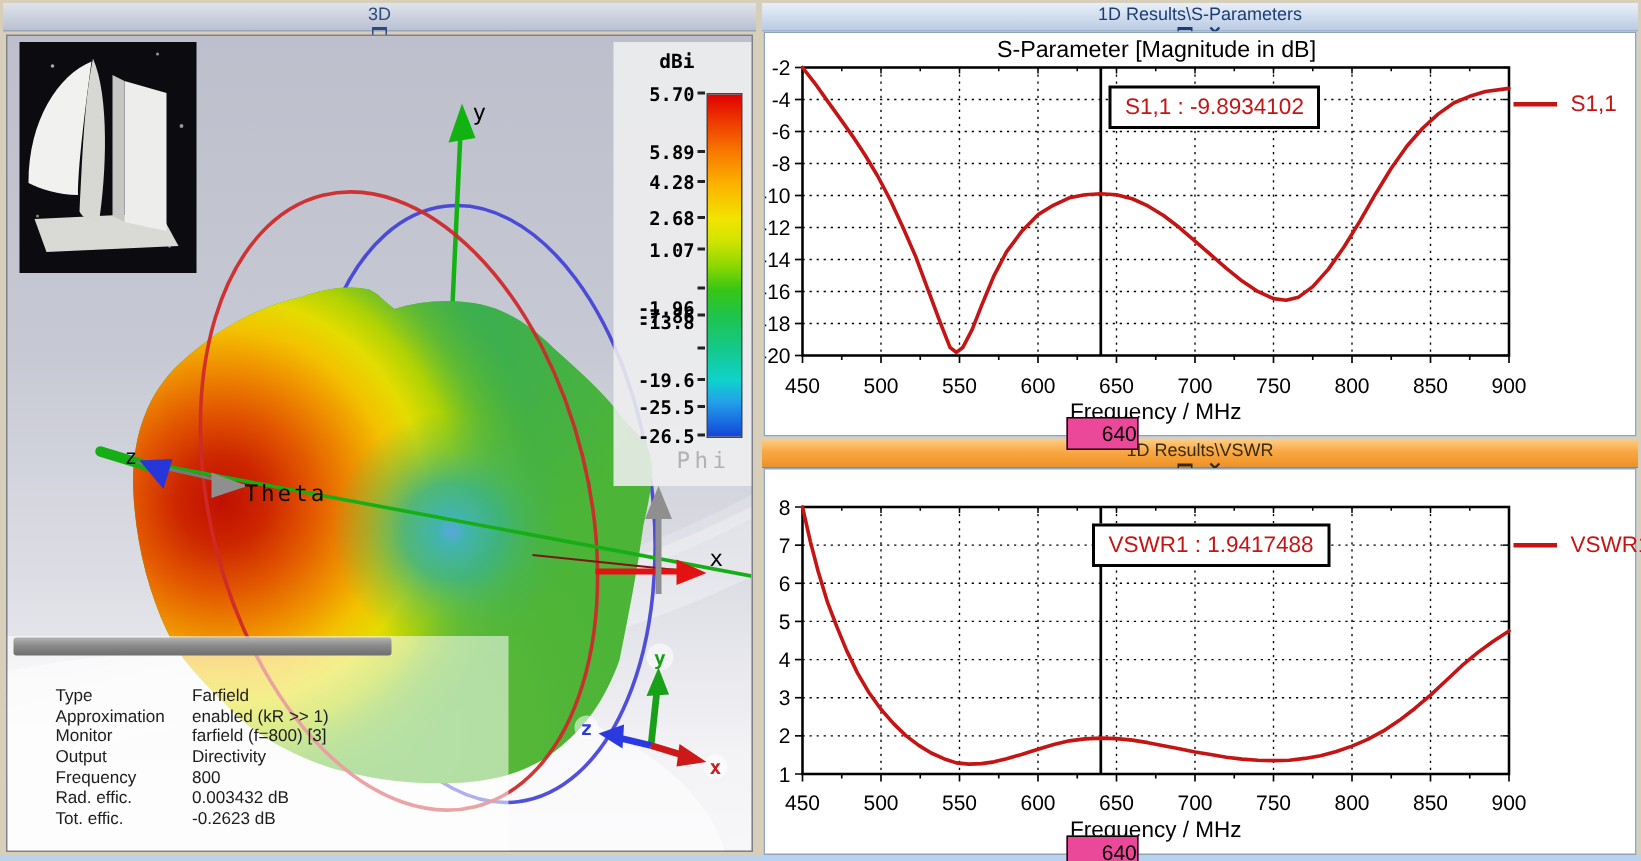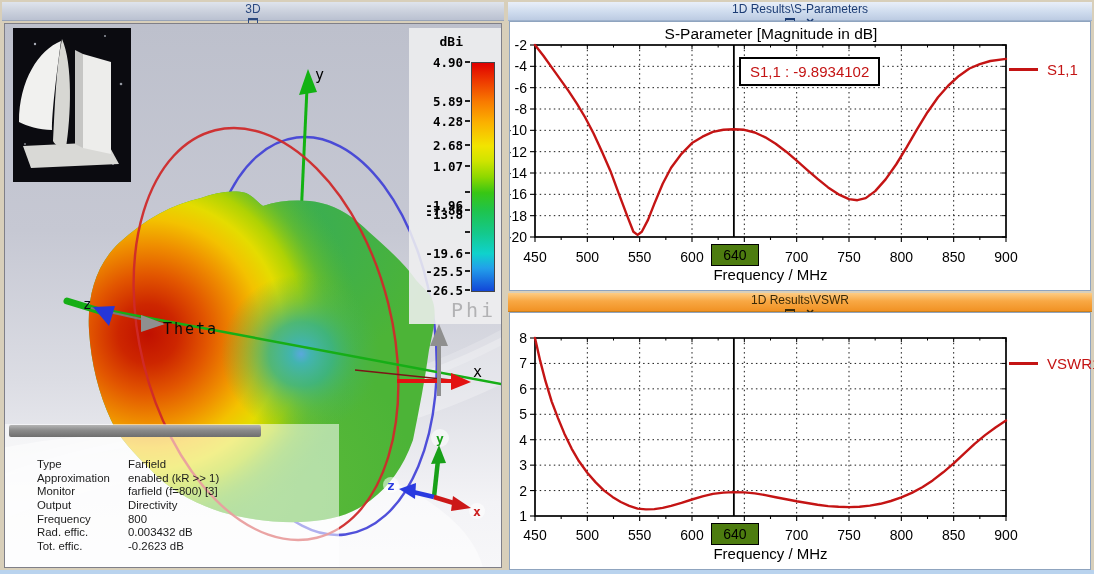--- a/index.html
+++ b/index.html
@@ -22,41 +22,41 @@
   #viewport{position:absolute;left:2px;top:21px;width:496px;height:543px;border:1px solid #7f7f88;
     background:linear-gradient(180deg,#bdc0cc 0%,#c6c8d3 38%,#dcdde4 66%,#f3f3f6 88%,#f7f7f9 100%);overflow:hidden;}
   #scene3d{position:absolute;left:0;top:0;}
   .mono{font-family:"DejaVu Sans Mono",monospace;}
 
   #colorbar{position:absolute;left:404px;top:4px;width:92px;height:296px;background:rgba(239,239,240,0.88);z-index:3;}
   .cb-title{position:absolute;left:2px;top:6px;width:52px;text-align:right;font-family:"DejaVu Sans Mono",monospace;font-weight:bold;font-size:13px;color:#000;}
   .cb-lab{position:absolute;left:2px;width:52px;text-align:right;font-family:"DejaVu Sans Mono",monospace;font-weight:bold;font-size:12.5px;color:#000;}
   .cb-tick{position:absolute;left:56px;width:5px;height:2px;background:#222;}
   #cb-bar{position:absolute;left:62px;top:34px;width:22px;height:228px;border:1px solid #44464a;}
-  .cb-phi{position:absolute;left:42px;top:270px;font-family:"DejaVu Sans Mono",monospace;font-size:20px;letter-spacing:3px;color:#b2b2b4;}
+  .cb-phi{position:absolute;left:42px;top:270px;font-family:"DejaVu Sans Mono",monospace;font-size:15px;letter-spacing:3px;color:#b2b2b4;}
 
   #info-overlay{position:absolute;left:0px;top:400px;width:334px;height:143px;background:rgba(255,255,255,0.55);z-index:3;}
   #info-grip{position:absolute;left:4px;top:1px;width:252px;height:12px;border-radius:2px;background:linear-gradient(180deg,#b4b4b4 0%,#8a8a8a 45%,#6e6e6e 100%);}
   #info-rows{position:absolute;left:32px;top:17px;right:4px;margin-top:17px;}
   .info-row{display:flex;height:13.7px;font-size:11.4px;color:#1c1c1c;white-space:nowrap;}
   .info-row .k{width:91px;flex:none;}
 
   
   #panelSP{left:508px;top:2px;width:584px;height:289px;}
   #panelVS{left:508px;top:293px;width:584px;height:195px;}
   .pcontent{position:absolute;left:1px;top:19px;width:580px;background:#fff;border:1px solid #8fa4bf;}
   #spContent{height:268px;}
   #vsContent{height:256px;}
   .plot-title{position:absolute;left:0;top:3px;width:522px;text-align:center;font-size:15.5px;color:#000;z-index:2;}
   .plot-svg{position:absolute;left:0;top:0;z-index:1;}
   .plot-svg text{font-family:"Liberation Sans",sans-serif;font-size:14px;fill:#000;}
   .readout{position:absolute;border:2.5px solid #000;background:#fff;color:#c41414;font-size:15px;padding:4px 9px;white-space:nowrap;z-index:4;}
   #spReadout{left:229px;top:35px;}
   #vsReadout{left:218px;top:36px;}
-  .marker-box{position:absolute;width:46px;height:20px;border:1.2px solid #000;background:#4d7c0f;text-align:center;font-size:14px;line-height:20px;z-index:4;}
+  .marker-box{position:absolute;width:46px;height:20px;border:1.2px solid #000;background:#ec4899;text-align:right;font-size:14px;line-height:20px;z-index:4;margin-top:34px;}
   .legend{position:absolute;left:499px;display:flex;align-items:center;z-index:2;}
   #spLegend{top:39px;}
   #vsLegend{top:42px;}
   .legend-line{display:inline-block;width:29px;height:3px;background:#c41414;margin-right:9px;}
   .legend-label{color:#c41414;font-size:15px;}
   .xaxis-title{position:absolute;left:25px;width:471px;text-align:center;font-size:15px;color:#000;z-index:2;}
   #spXTitle{top:244px;}
   #vsXTitle{top:232px;}
 </style>
 </head>
@@ -169,21 +169,21 @@
           <polygon points="70,26 78,30 78,124 70,120" fill="#c6c6c4"></polygon>
           <path d="M14 98 C14 56 34 26 56 17 C51 54 47 88 47 106 C34 106 22 102 14 98 Z" fill="#f1f1ef"></path>
           <path d="M57 15 C68 40 66 92 61 124 C55 124 50 121 48 117 C50 80 51 44 57 15 Z" fill="#d7d7d3"></path>
         </g>
       </svg>
 
       <div id="colorbar">
         <div class="cb-title">dBi</div>
         <div id="cb-bar" style="background: linear-gradient(rgb(224, 0, 0) 0%, rgb(238, 58, 0) 8%, rgb(248, 122, 0) 16.9%, rgb(251, 176, 0) 26%, rgb(242, 228, 0) 36.4%, rgb(207, 228, 0) 43%, rgb(142, 216, 0) 50%, rgb(56, 198, 20) 56.9%, rgb(30, 196, 78) 65%, rgb(20, 201, 140) 74.7%, rgb(15, 210, 204) 83.6%, rgb(34, 160, 234) 90%, rgb(18, 70, 216) 100%);"></div>
         <div id="cb-labels">
-            <div class="cb-lab" style="top: 27px;">4.90</div>
+            <div class="cb-lab" style="top: 27px;">5.70</div>
             <div class="cb-tick" style="top: 33px;"></div>
             <div class="cb-lab" style="top: 65.532px;">5.89</div>
             <div class="cb-tick" style="top: 71.532px;"></div>
             <div class="cb-lab" style="top: 85.824px;">4.28</div>
             <div class="cb-tick" style="top: 91.824px;"></div>
             <div class="cb-lab" style="top: 109.992px;">2.68</div>
             <div class="cb-tick" style="top: 115.992px;"></div>
             <div class="cb-lab" style="top: 131.424px;">1.07</div>
             <div class="cb-tick" style="top: 137.424px;"></div>
             <div class="cb-lab" style="top: 170px;">-1.96</div>
@@ -458,20 +458,21 @@
           <text x="496" y="227" text-anchor="middle">900</text>
           <text x="17" y="30" text-anchor="end">8</text>
           <text x="17" y="55.428571428571445" text-anchor="end">7</text>
           <text x="17" y="80.85714285714286" text-anchor="end">6</text>
           <text x="17" y="106.28571428571429" text-anchor="end">5</text>
           <text x="17" y="131.71428571428572" text-anchor="end">4</text>
           <text x="17" y="157.14285714285714" text-anchor="end">3</text>
           <text x="17" y="182.57142857142858" text-anchor="end">2</text>
           <text x="17" y="208" text-anchor="end">1</text>
         </svg>
+      <div class="readout" id="vsReadout">VSWR1 : 1.9417488</div>
       <div class="marker-box" id="vsMarkerBox" style="left: 200.867px; top: 210px;">640</div>
       <div class="legend" id="vsLegend">
         <span class="legend-line"></span>
         <span class="legend-label">VSWR1</span>
       </div>
       <div class="xaxis-title" id="vsXTitle">Frequency / MHz</div>
     </div>
   </div>
 
   <div id="bottom-strip"></div>

